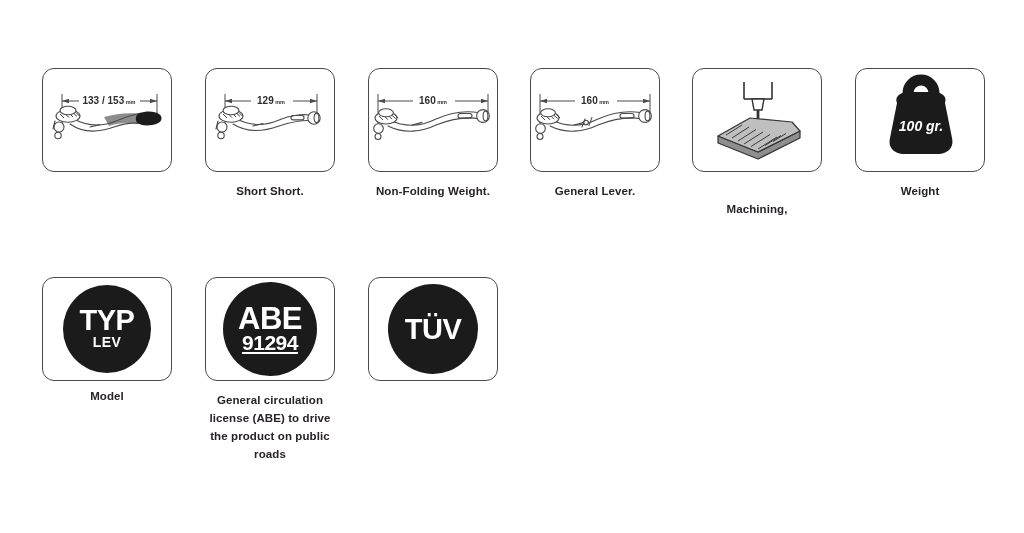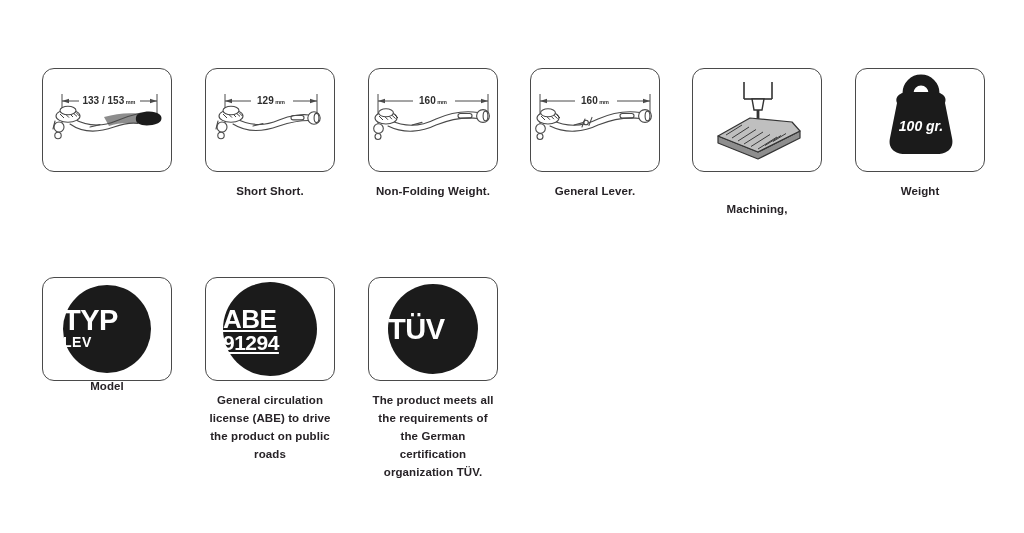--- a/index.html
+++ b/index.html
@@ -5,26 +5,26 @@
   html,body{margin:0;padding:0;background:#ffffff;}
   .stage{position:relative;width:1024px;height:533px;background:#ffffff;overflow:hidden;
          font-family:"Liberation Sans",sans-serif;}
   .card{position:absolute;width:130px;height:104px;border:1.5px solid #4a4a4a;border-radius:12px;
         background:#fff;box-sizing:border-box;display:flex;align-items:center;justify-content:center;}
   .card svg{display:block;}
   .caption{position:absolute;width:160px;text-align:center;white-space:pre-line;
            font-size:11.5px;font-weight:bold;color:#272327;line-height:18px;letter-spacing:.1px;}
   .caption .sub{font-weight:normal;color:#4f4b4c;}
   .badge-circle{border-radius:50%;background:#1b1b1b;color:#fff;display:flex;flex-direction:column;
-                align-items:flex-start;justify-content:center;text-align:center;}
+                align-items:center;justify-content:center;text-align:center;}
   .b-typ{width:88px;height:88px;}
   .b-typ .l1{font-size:29px;font-weight:800;line-height:26px;letter-spacing:-.5px;}
   .b-typ .l2{font-size:14px;font-weight:700;line-height:18px;letter-spacing:.5px;}
   .b-abe{width:94px;height:94px;}
-  .b-abe .l1{font-size:26px;font-weight:800;line-height:26px;letter-spacing:-.5px;text-decoration:underline;}
+  .b-abe .l1{font-size:31px;font-weight:800;line-height:26px;letter-spacing:-.5px;}
   .b-abe .l2{font-size:21px;font-weight:800;line-height:21px;letter-spacing:-.5px;text-decoration:underline;}
   .b-tuv{width:90px;height:90px;}
   .b-tuv .l1{font-size:29px;font-weight:800;letter-spacing:-.5px;}
   .dim-label{font-size:10px;font-weight:600;fill:#2e2e2e;font-family:"Liberation Sans",sans-serif;}
   .dim-unit{font-size:5.5px;font-weight:600;fill:#2e2e2e;}
   .wt-label{font-size:14px;font-weight:800;font-style:italic;fill:#ffffff;font-family:"Liberation Sans",sans-serif;}
   .ln{stroke:#4a4a4a;stroke-width:1.1;fill:none;stroke-linecap:round;}
   .lnf{stroke:#4a4a4a;stroke-width:1.1;fill:#ffffff;}
   .dim{stroke:#4a4a4a;stroke-width:1;fill:none;}
   .arr{fill:#4a4a4a;stroke:none;}
@@ -175,24 +175,19 @@
       <div class="l2">91294</div>
     </div>
   </div>
 
   <div class="card" style="left:368px;top:277px;">
     <div class="badge-circle b-tuv">
       <div class="l1">TÜV</div>
     </div>
   </div>
 
-  <div class="caption" style="left:27px;top:377px;">Model</div>
+  <div class="caption" style="left:27px;top:387px;">Model</div>
   <div class="caption" style="left:190px;top:391px;">General circulation
 license (ABE) to drive
 the product on public
 roads</div>
-  <div class="caption" style="left:353px;top:391px;">The product meets all
-the requirements of
-the German
-certification
-organization TÜV.</div>
 
 </div>
 
 </body></html>

